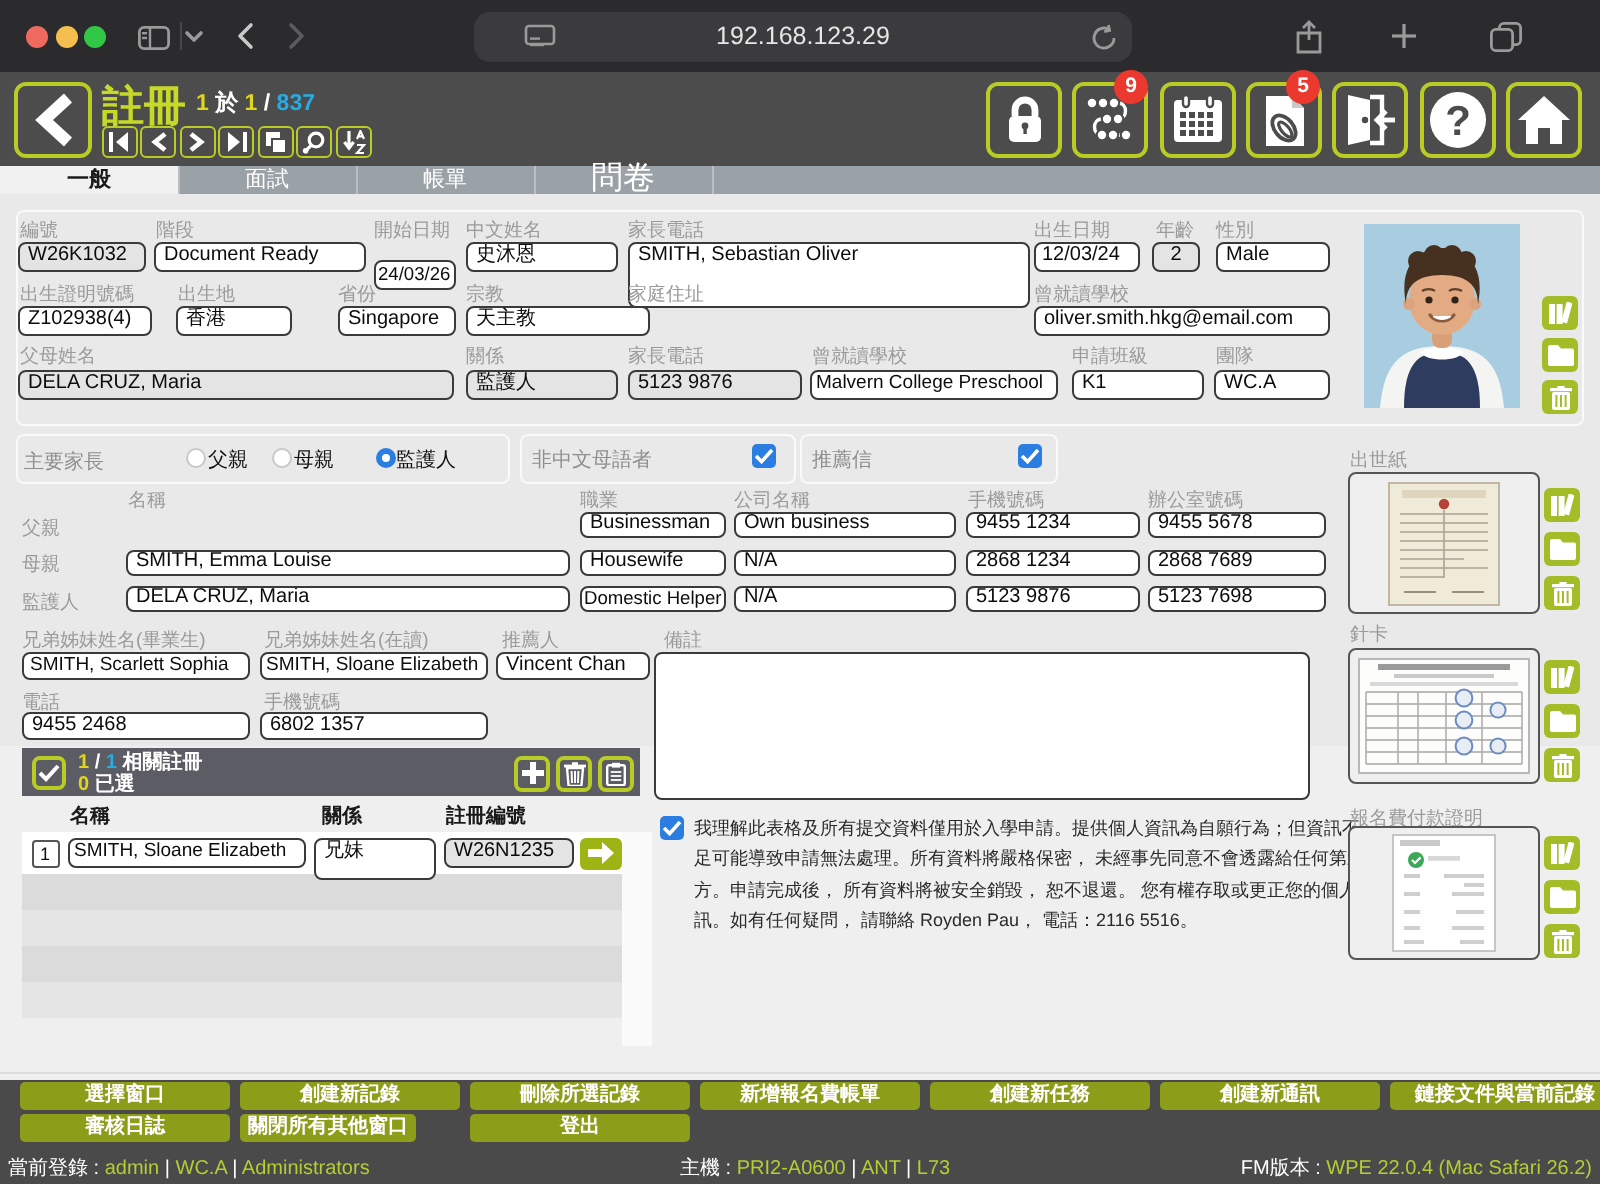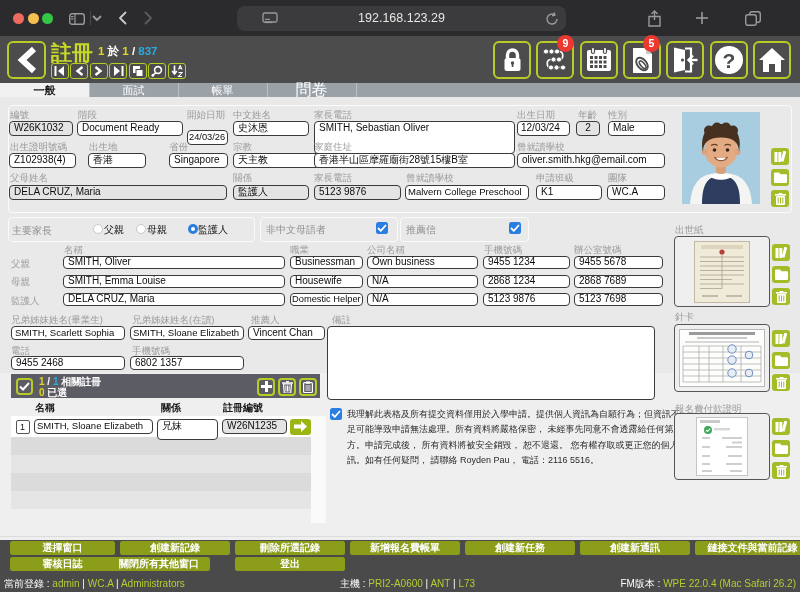--- a/index.html
+++ b/index.html
@@ -231,21 +231,20 @@
 <div class="lbl" style="left:89px;top:141px">出生地</div>
 <div class="lbl" style="left:169px;top:141px">省份</div>
 <div class="lbl" style="left:233px;top:141px">宗教</div>
 <div class="lbl" style="left:314px;top:141px">家庭住址</div>
 <div class="lbl" style="left:517px;top:141px">曾就讀學校</div>
 
 <div class="fld" style="left:9px;top:153px;width:67px;height:15px;line-height:12.5px">Z102938(4)</div>
 <div class="fld" style="left:88px;top:153px;width:58px;height:15px;line-height:12.5px">香港</div>
 <div class="fld" style="left:169px;top:153px;width:59px;height:15px;line-height:12.5px">Singapore</div>
 <div class="fld" style="left:233px;top:153px;width:92px;height:15px;line-height:12.5px">天主教</div>
-<div class="fld" style="left:314px;top:153px;width:201px;height:15px;line-height:12.5px">香港半山區摩羅廟街28號15樓B室</div>
 <div class="fld" style="left:517px;top:153px;width:148px;height:15px;line-height:12.5px">oliver.smith.hkg@email.com</div>
 
 <div class="lbl" style="left:10px;top:172px">父母姓名</div>
 <div class="lbl" style="left:233px;top:172px">關係</div>
 <div class="lbl" style="left:314px;top:172px">家長電話</div>
 <div class="lbl" style="left:406px;top:172px">曾就讀學校</div>
 <div class="lbl" style="left:536px;top:172px">申請班級</div>
 <div class="lbl" style="left:608px;top:172px">團隊</div>
 
 <div class="fld g" style="left:9px;top:185px;width:218px;height:15px;line-height:12.5px">DELA CRUZ, Maria</div>
@@ -327,21 +326,20 @@
     </div>
 
 <div class="lbl" style="left:64px;top:244px">名稱</div>
 <div class="lbl" style="left:290px;top:244px">職業</div>
 <div class="lbl" style="left:367px;top:244px">公司名稱</div>
 <div class="lbl" style="left:484px;top:244px">手機號碼</div>
 <div class="lbl" style="left:574px;top:244px">辦公室號碼</div>
 <div class="lbl" style="left:11px;top:258px">父親</div>
 <div class="lbl" style="left:11px;top:276px">母親</div>
 <div class="lbl" style="left:11px;top:295px">監護人</div>
-<div class="fld" style="left:63px;top:256px;width:222px;height:13px;line-height:10.5px">SMITH, Oliver</div>
 <div class="fld" style="left:290px;top:256px;width:73px;height:13px;line-height:10.5px">Businessman</div>
 <div class="fld" style="left:367px;top:256px;width:111px;height:13px;line-height:10.5px">Own business</div>
 <div class="fld" style="left:483px;top:256px;width:87px;height:13px;line-height:10.5px">9455 1234</div>
 <div class="fld" style="left:574px;top:256px;width:89px;height:13px;line-height:10.5px">9455 5678</div>
 <div class="fld" style="left:63px;top:274.5px;width:222px;height:13px;line-height:10.5px">SMITH, Emma Louise</div>
 <div class="fld" style="left:290px;top:274.5px;width:73px;height:13px;line-height:10.5px">Housewife</div>
 <div class="fld" style="left:367px;top:274.5px;width:111px;height:13px;line-height:10.5px">N/A</div>
 <div class="fld" style="left:483px;top:274.5px;width:87px;height:13px;line-height:10.5px">2868 1234</div>
 <div class="fld" style="left:574px;top:274.5px;width:89px;height:13px;line-height:10.5px">2868 7689</div>
 <div class="fld" style="left:63px;top:293px;width:222px;height:13px;line-height:10.5px">DELA CRUZ, Maria</div>
@@ -578,18 +576,18 @@
 
 <div class="ab" style="left:0;top:540px;width:800px;height:52px;background:#4a4a4a"></div>
 <div class="fbtn" style="left:10px;top:541px;width:105px">選擇窗口</div>
 <div class="fbtn" style="left:120px;top:541px;width:110px">創建新記錄</div>
 <div class="fbtn" style="left:235px;top:541px;width:110px">刪除所選記錄</div>
 <div class="fbtn" style="left:350px;top:541px;width:110px">新增報名費帳單</div>
 <div class="fbtn" style="left:465px;top:541px;width:110px">創建新任務</div>
 <div class="fbtn" style="left:580px;top:541px;width:110px">創建新通訊</div>
 <div class="fbtn" style="left:695px;top:541px;width:115px">鏈接文件與當前記錄</div>
 <div class="fbtn" style="left:10px;top:557px;width:105px">審核日誌</div>
-<div class="fbtn" style="left:108px;top:557px;width:102px">關閉所有其他窗口</div>
+<div class="fbtn" style="left:120px;top:557px;width:88px">關閉所有其他窗口</div>
 <div class="fbtn" style="left:235px;top:557px;width:110px">登出</div>
 <div class="ab" style="left:4px;top:577px;font-size:10px;color:#fff">當前登錄 : <span style="color:#b5cc33">admin</span> | <span style="color:#b5cc33">WC.A</span> | <span style="color:#b5cc33">Administrators</span></div>
 <div class="ab" style="left:340px;top:577px;font-size:10px;color:#fff">主機 : <span style="color:#b5cc33">PRI2-A0600</span> | <span style="color:#b5cc33">ANT</span> | <span style="color:#b5cc33">L73</span></div>
 <div class="ab" style="right:4px;top:577px;font-size:10px;color:#fff">FM版本 : <span style="color:#b5cc33">WPE 22.0.4 (Mac Safari 26.2)</span></div>
 
 </div>
 </body></html>

